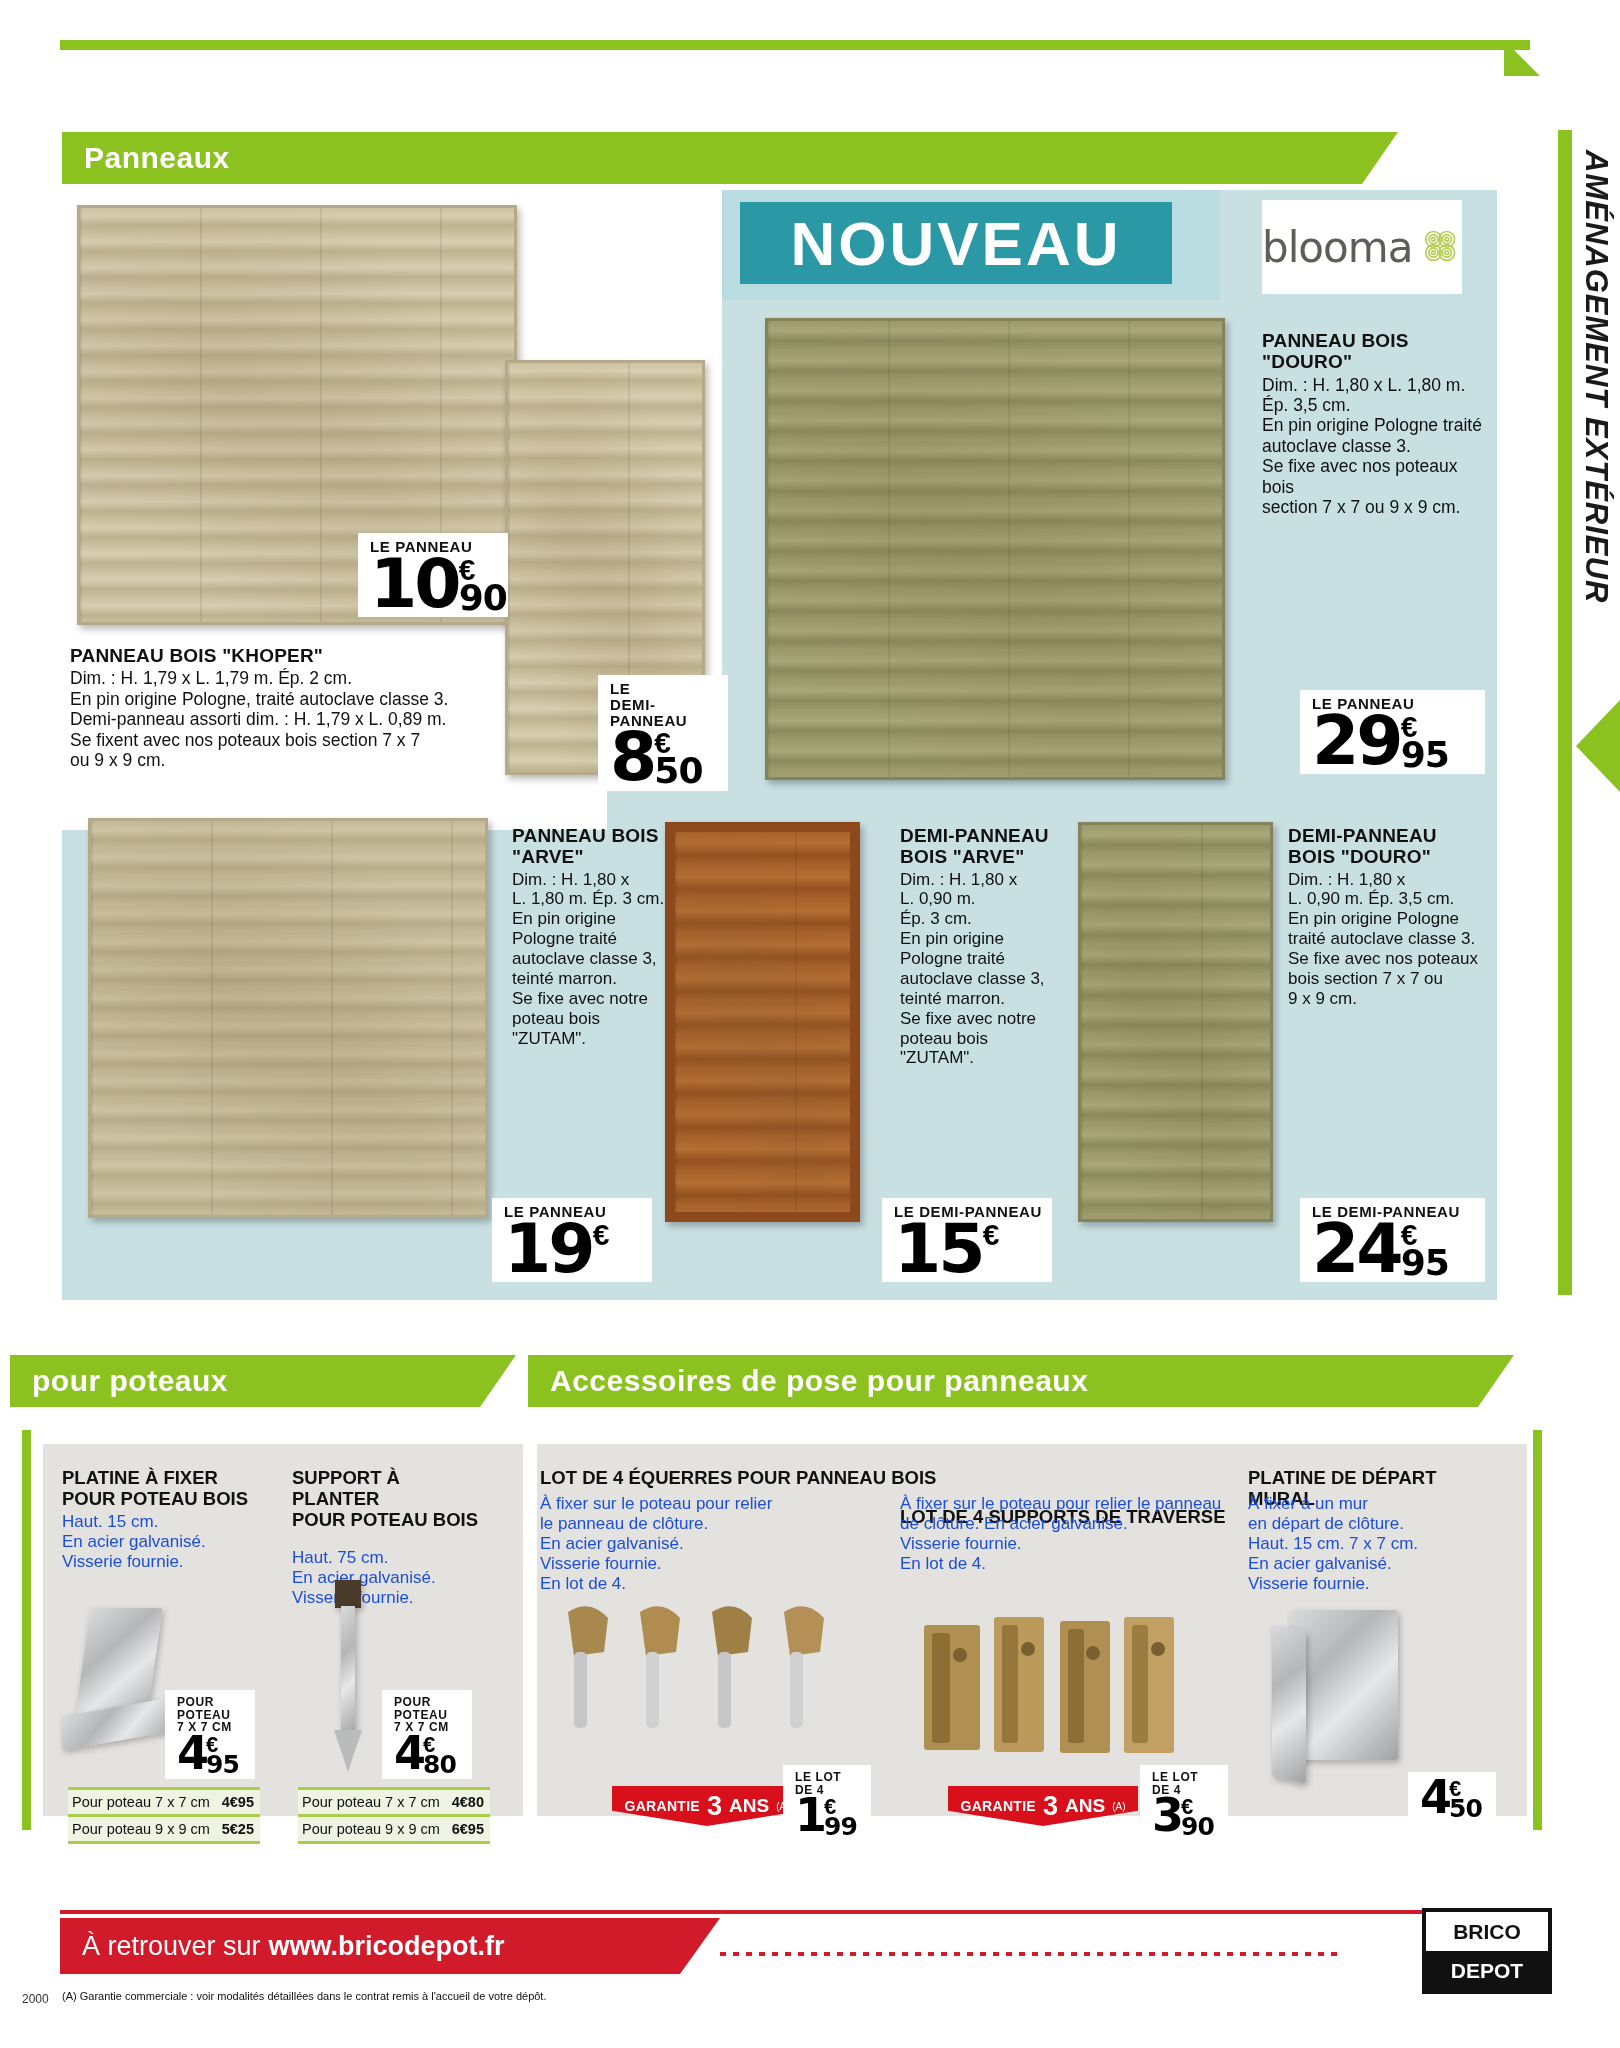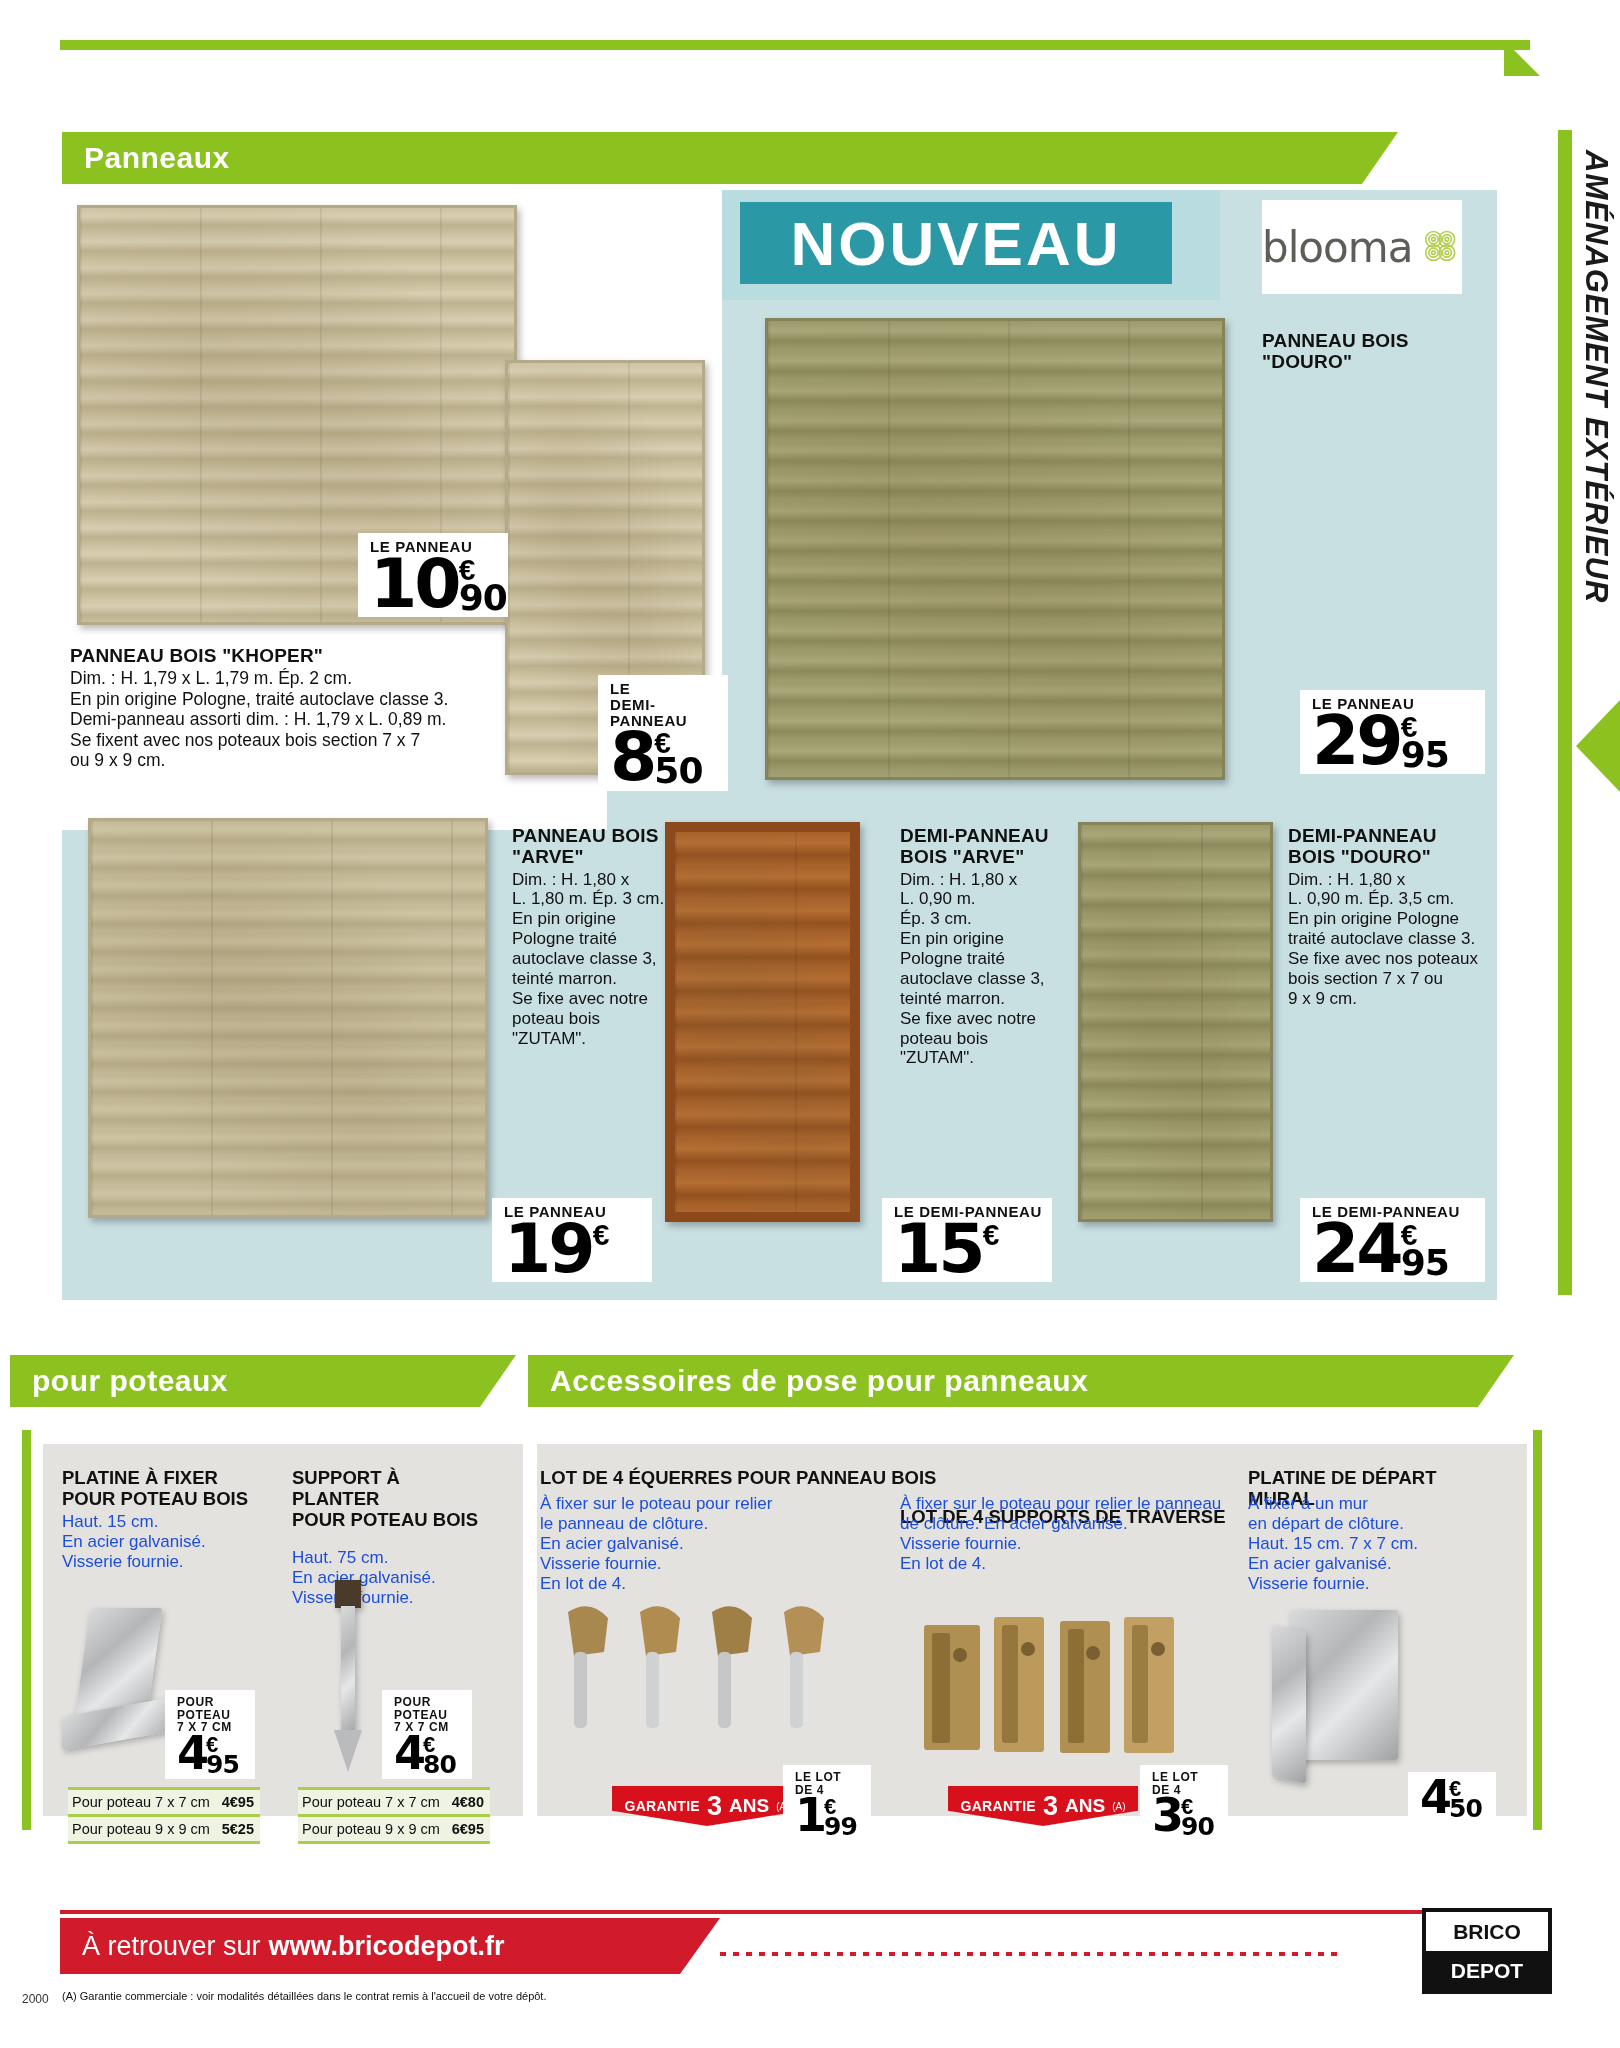--- a/index.html
+++ b/index.html
@@ -348,20 +348,26 @@
   <div class="body">Dim. : H. 1,79 x L. 1,79 m. Ép. 2 cm.
 En pin origine Pologne, traité autoclave classe 3.
 Demi-panneau assorti dim. : H. 1,79 x L. 0,89 m.
 Se fixent avec nos poteaux bois section 7 x 7
 ou 9 x 9 cm.</div>
 </div>
 
 <div class="desc" style="left:1262px; top:330px; width:230px;">
   <div class="title">PANNEAU BOIS
 "DOURO"</div>
+  <div class="body">Dim. : H. 1,80 x L. 1,80 m.
+Ép. 3,5 cm.
+En pin origine Pologne traité
+autoclave classe 3.
+Se fixe avec nos poteaux bois
+section 7 x 7 ou 9 x 9 cm.</div>
 </div>
 
 <div class="ptag" style="left:1300px; top:690px; width:185px;">
   <div class="caption">LE PANNEAU</div>
   <div class="amount">
     <span class="big">29</span>
     <span class="right-col">
       <span class="eur">€</span>
       <span class="cents">95</span>
     </span>

